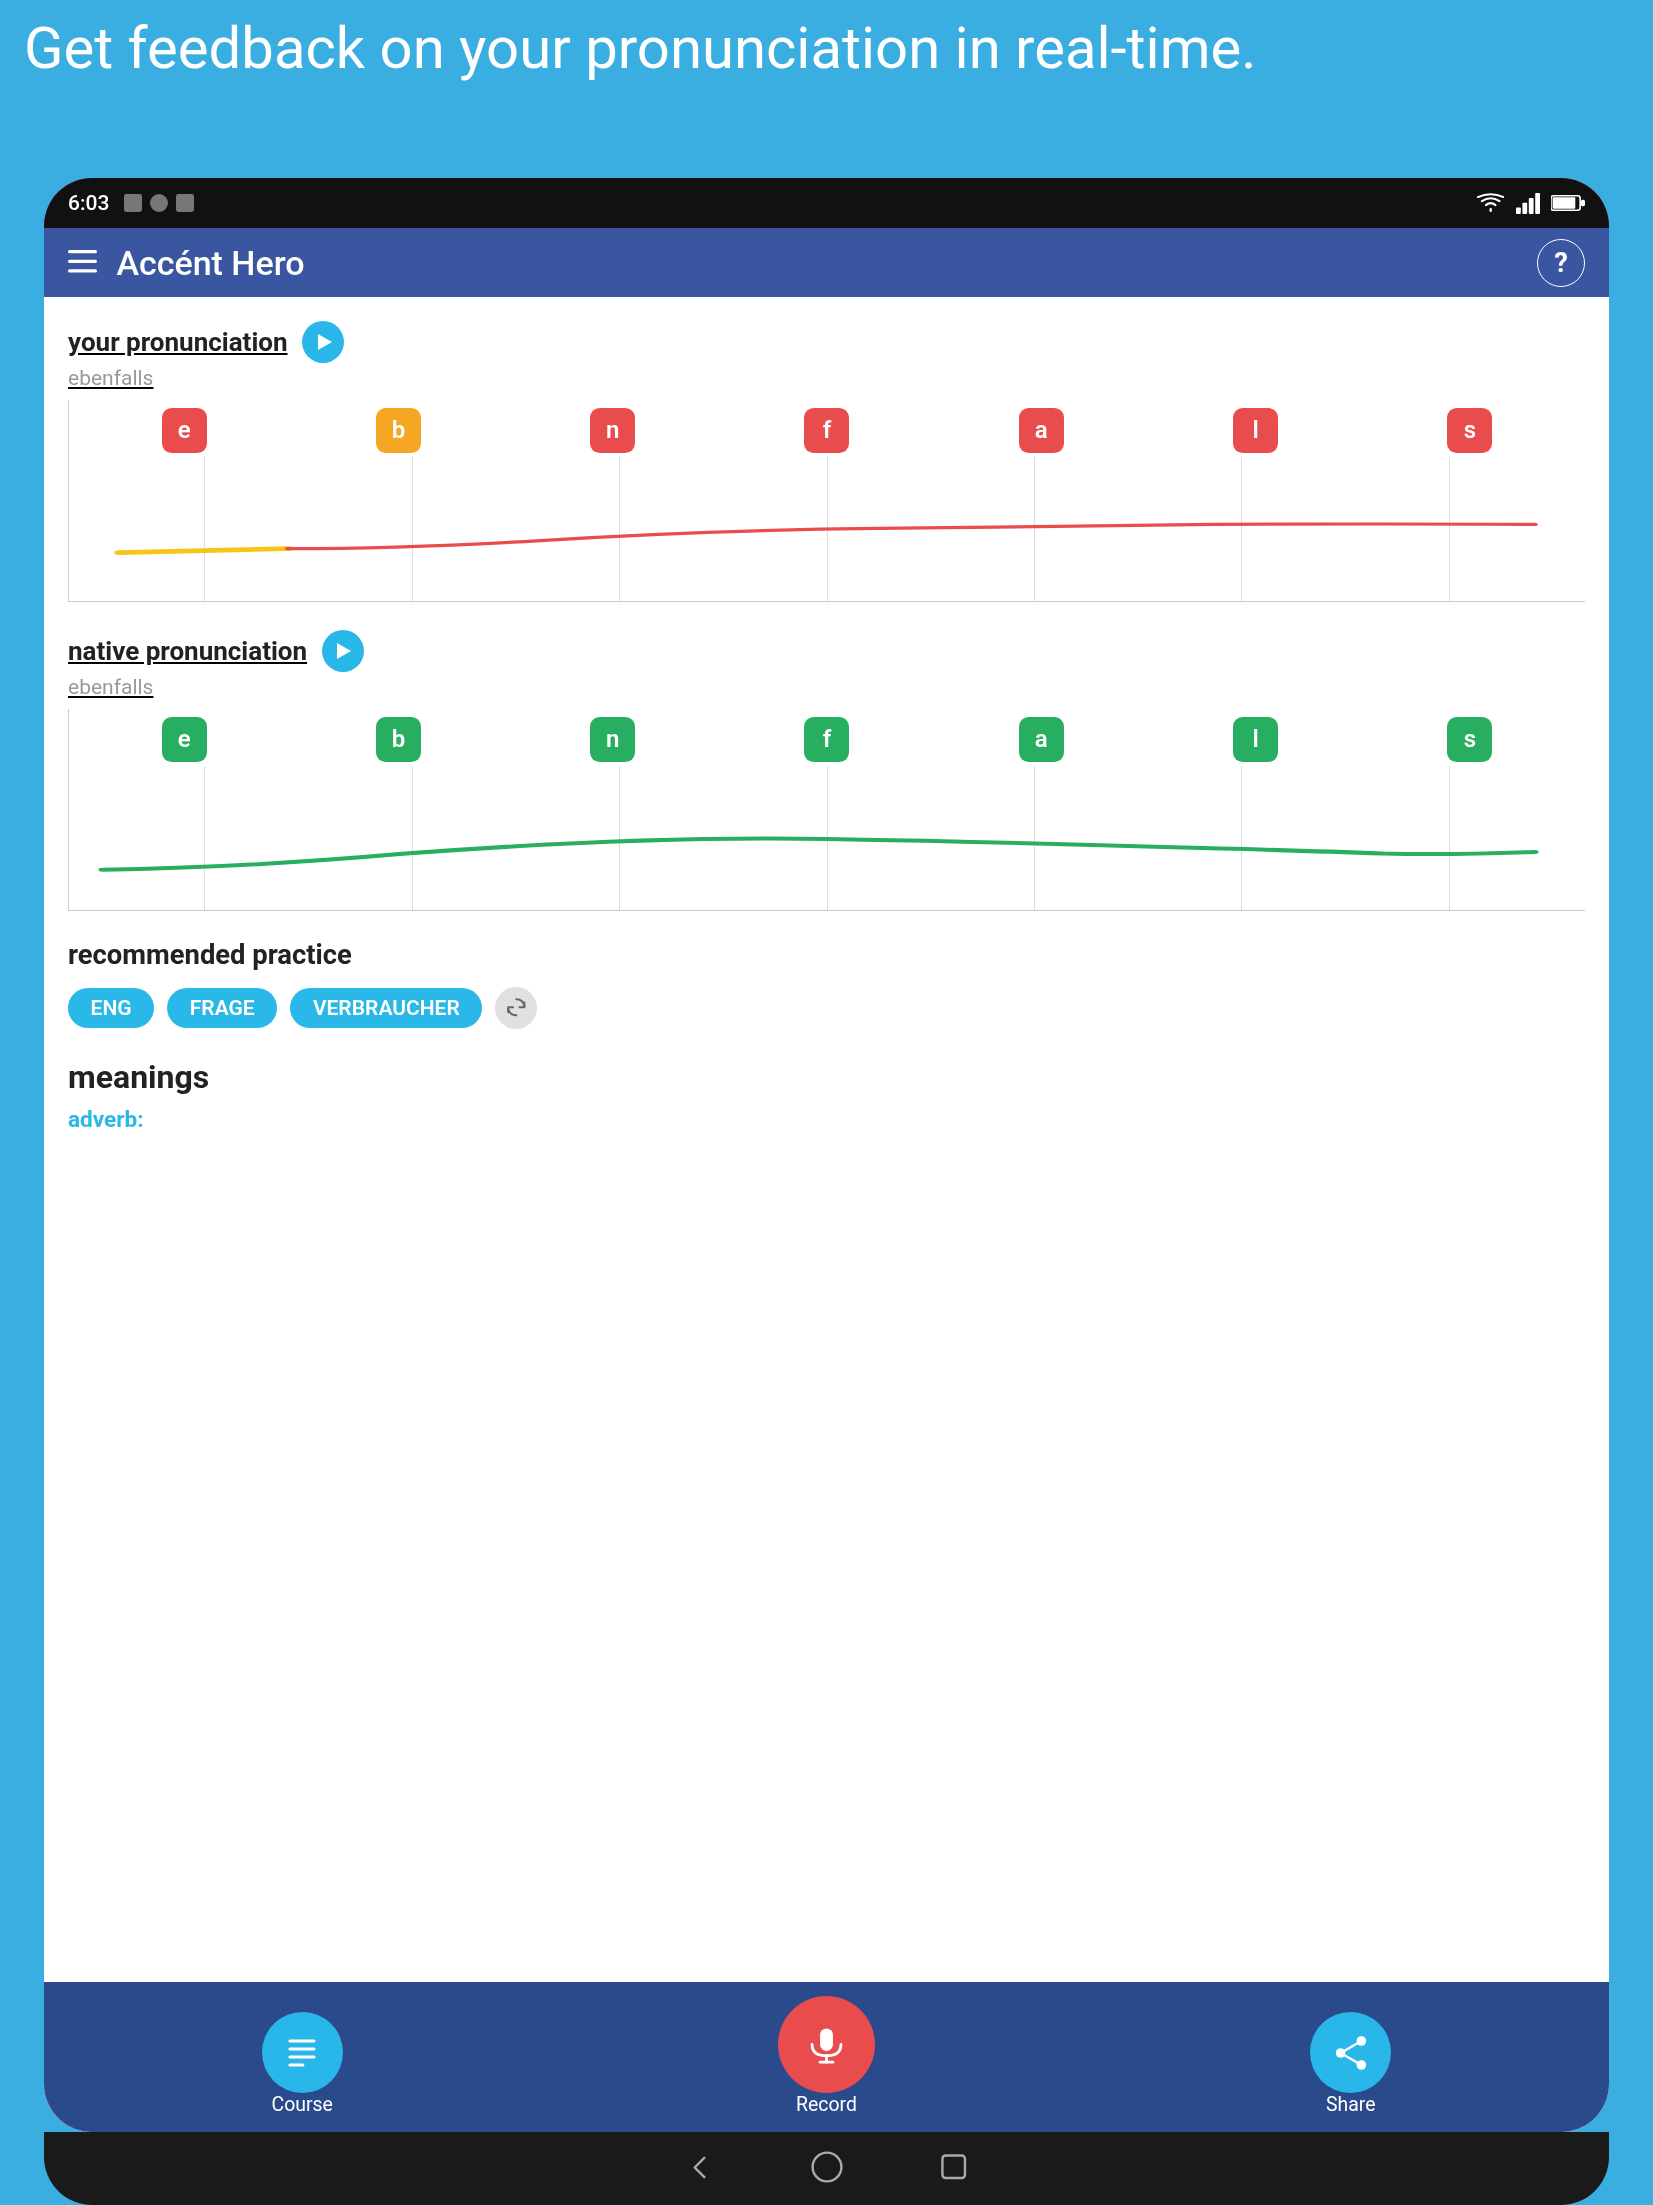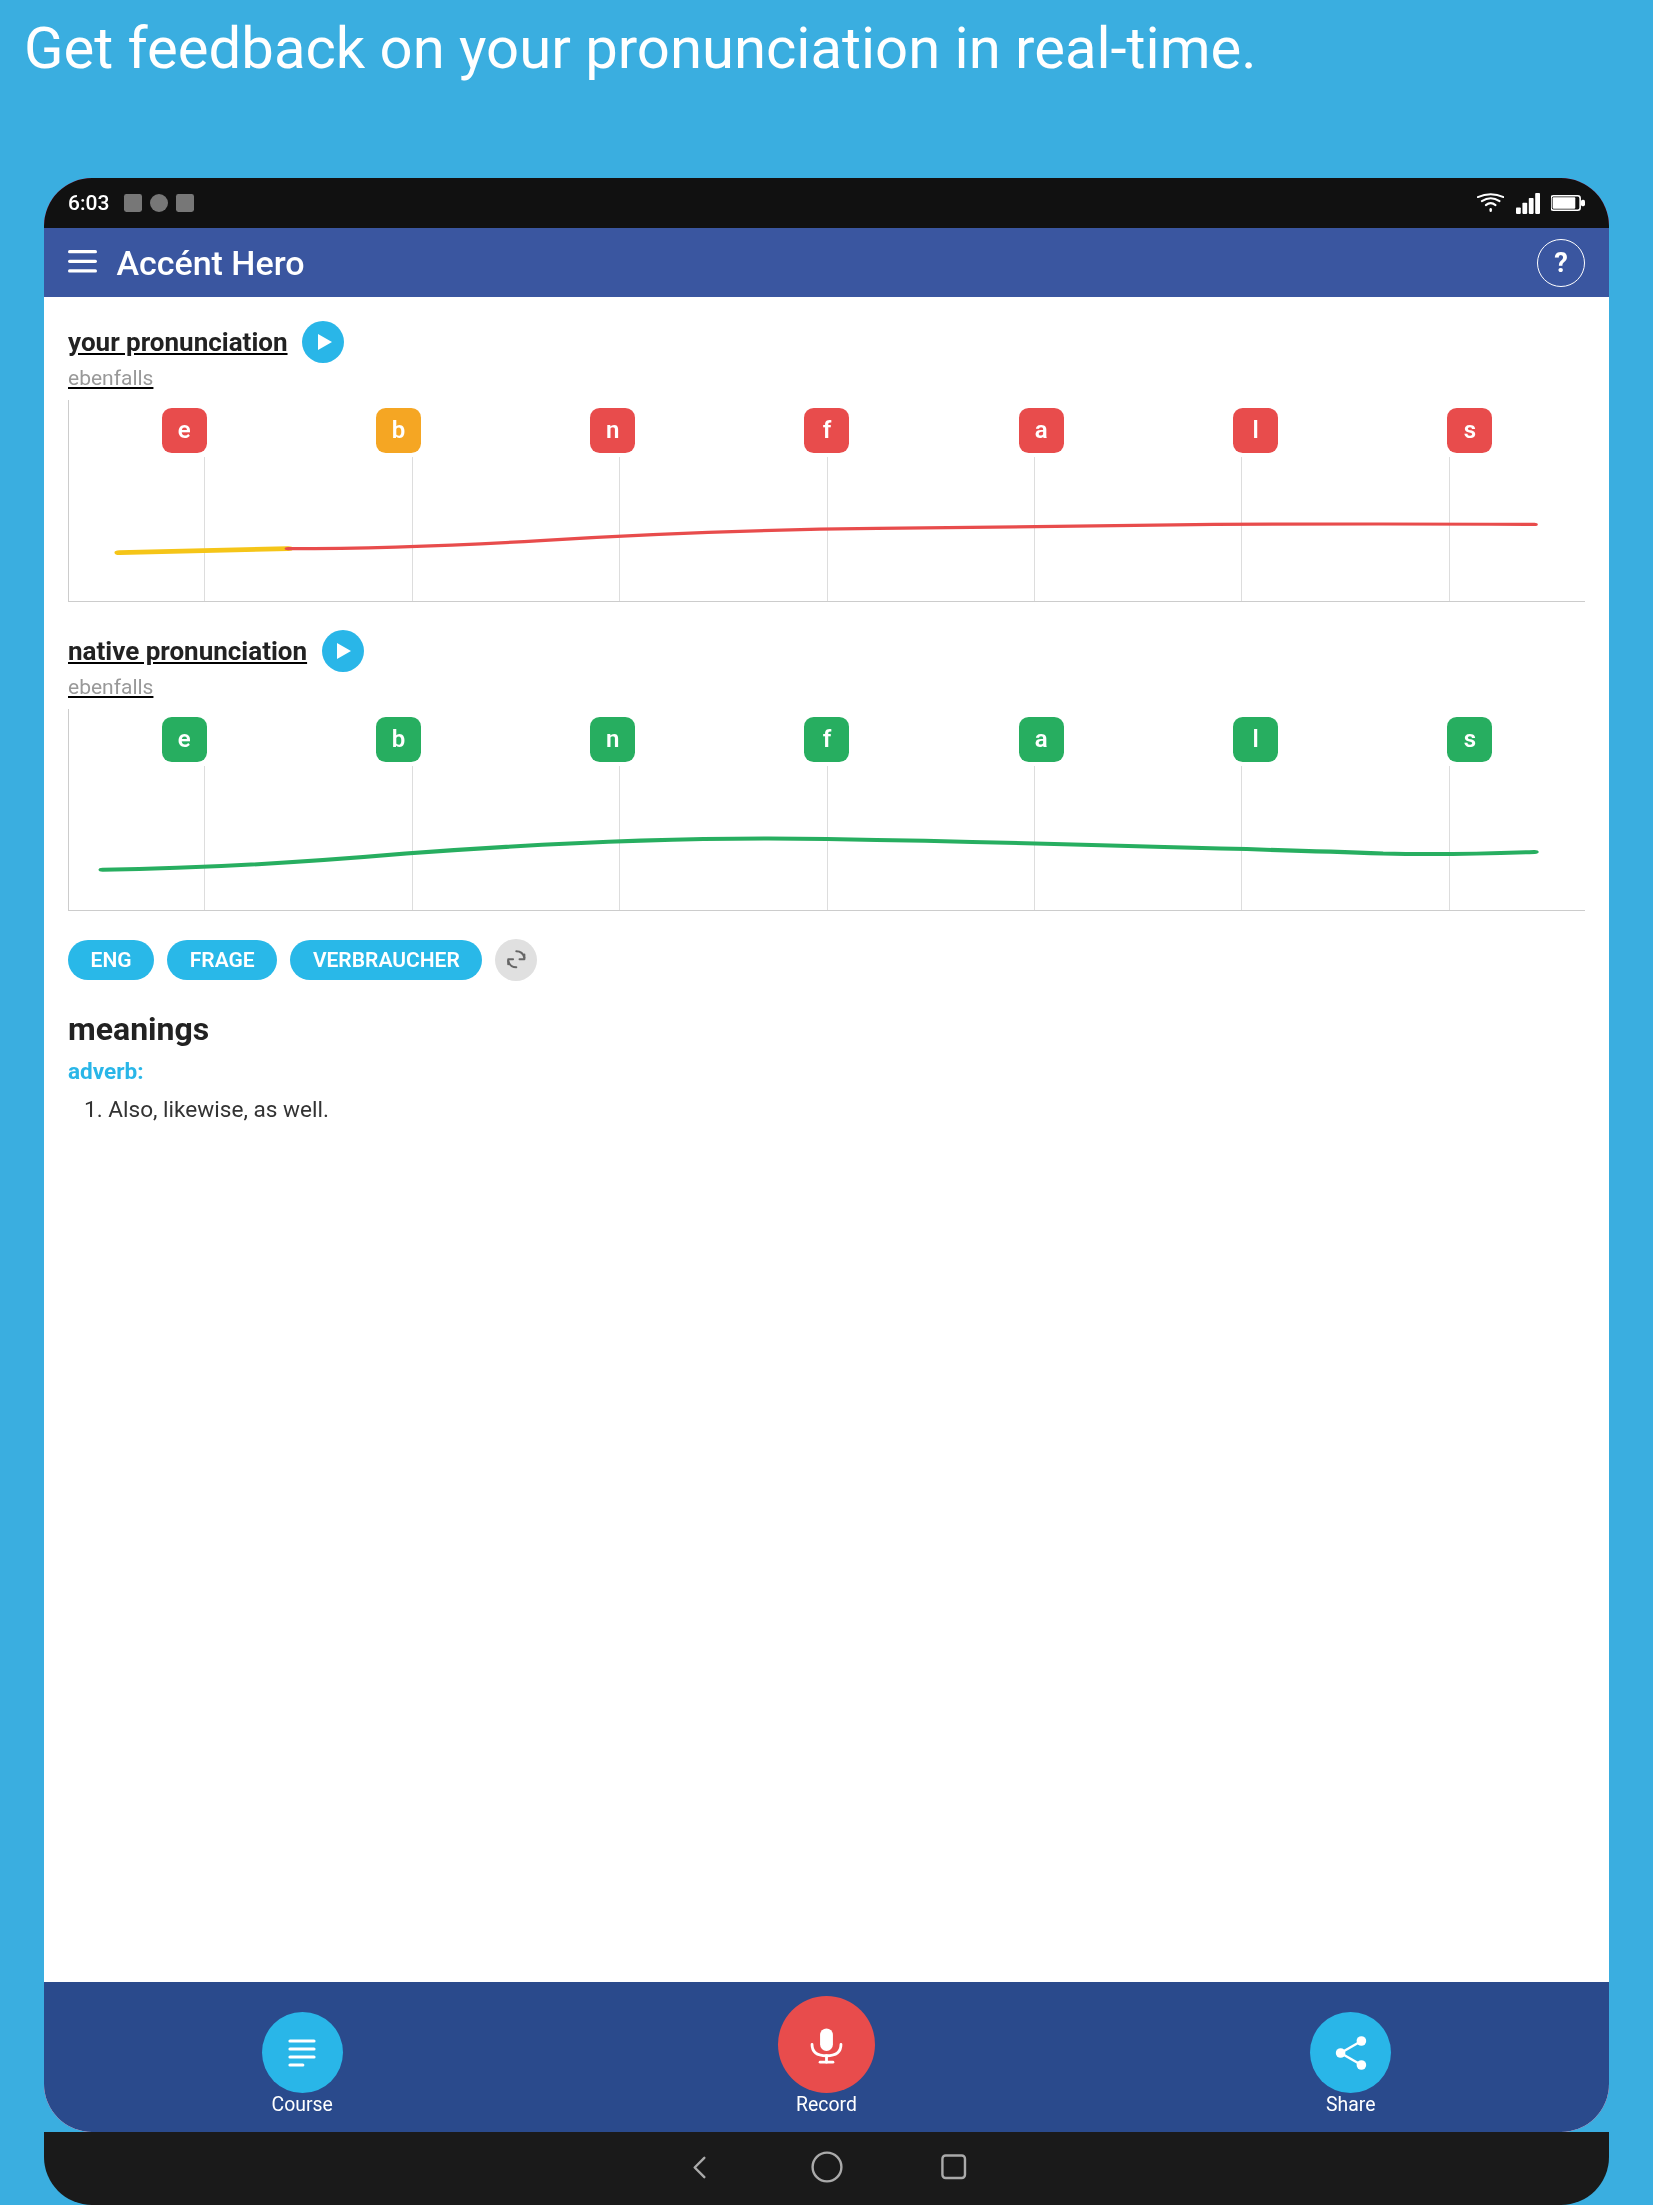--- a/index.html
+++ b/index.html
@@ -443,39 +443,39 @@
             <div class="grid-line"></div>
           </div>
 
           <svg class="chart-svg" viewBox="0 0 900 160" preserveAspectRatio="none">
             <path d="M 20 110 Q 100 108 200 90 Q 340 68 450 72 Q 560 76 650 82 Q 730 86 780 90 Q 820 92 870 88" stroke="#27ae60" stroke-width="5" fill="none" stroke-linecap="round"></path>
           </svg>
         </div>
       </div>
 
       <div class="meanings-section">
+        <div class="section-heading">recommended practice</div>
         <div class="practice-tags">
           <div class="practice-tag">ENG</div>
           <div class="practice-tag">FRAGE</div>
           <div class="practice-tag">VERBRAUCHER</div>
           <div class="refresh-btn">
             <svg width="22.6" height="22.6" viewBox="0 0 28 28" fill="#666">
               <path d="M14 4 Q22 4 24 12" stroke="#666" stroke-width="2.5" fill="none" stroke-linecap="round"></path>
               <path d="M24 8 L24 14 L18 14" stroke="#666" stroke-width="2.5" fill="none" stroke-linecap="round" stroke-linejoin="round"></path>
               <path d="M14 24 Q6 24 4 16" stroke="#666" stroke-width="2.5" fill="none" stroke-linecap="round"></path>
               <path d="M4 20 L4 14 L10 14" stroke="#666" stroke-width="2.5" fill="none" stroke-linecap="round" stroke-linejoin="round"></path>
             </svg>
           </div>
         </div>
       </div>
 
       <div class="meanings-section">
         <div class="meanings-title">meanings</div>
         <div class="pos-label">adverb:</div>
-        <div class="meaning-item">1. Also, likewise, as well.</div>
       </div>
 
       <div style="height: 48px;"></div>
     </div>
 
     <div class="bottom-nav">
 
       <div class="nav-item">
         <div class="nav-btn nav-btn-course">
           <svg width="40" height="40" viewBox="0 0 50 50" fill="white">

